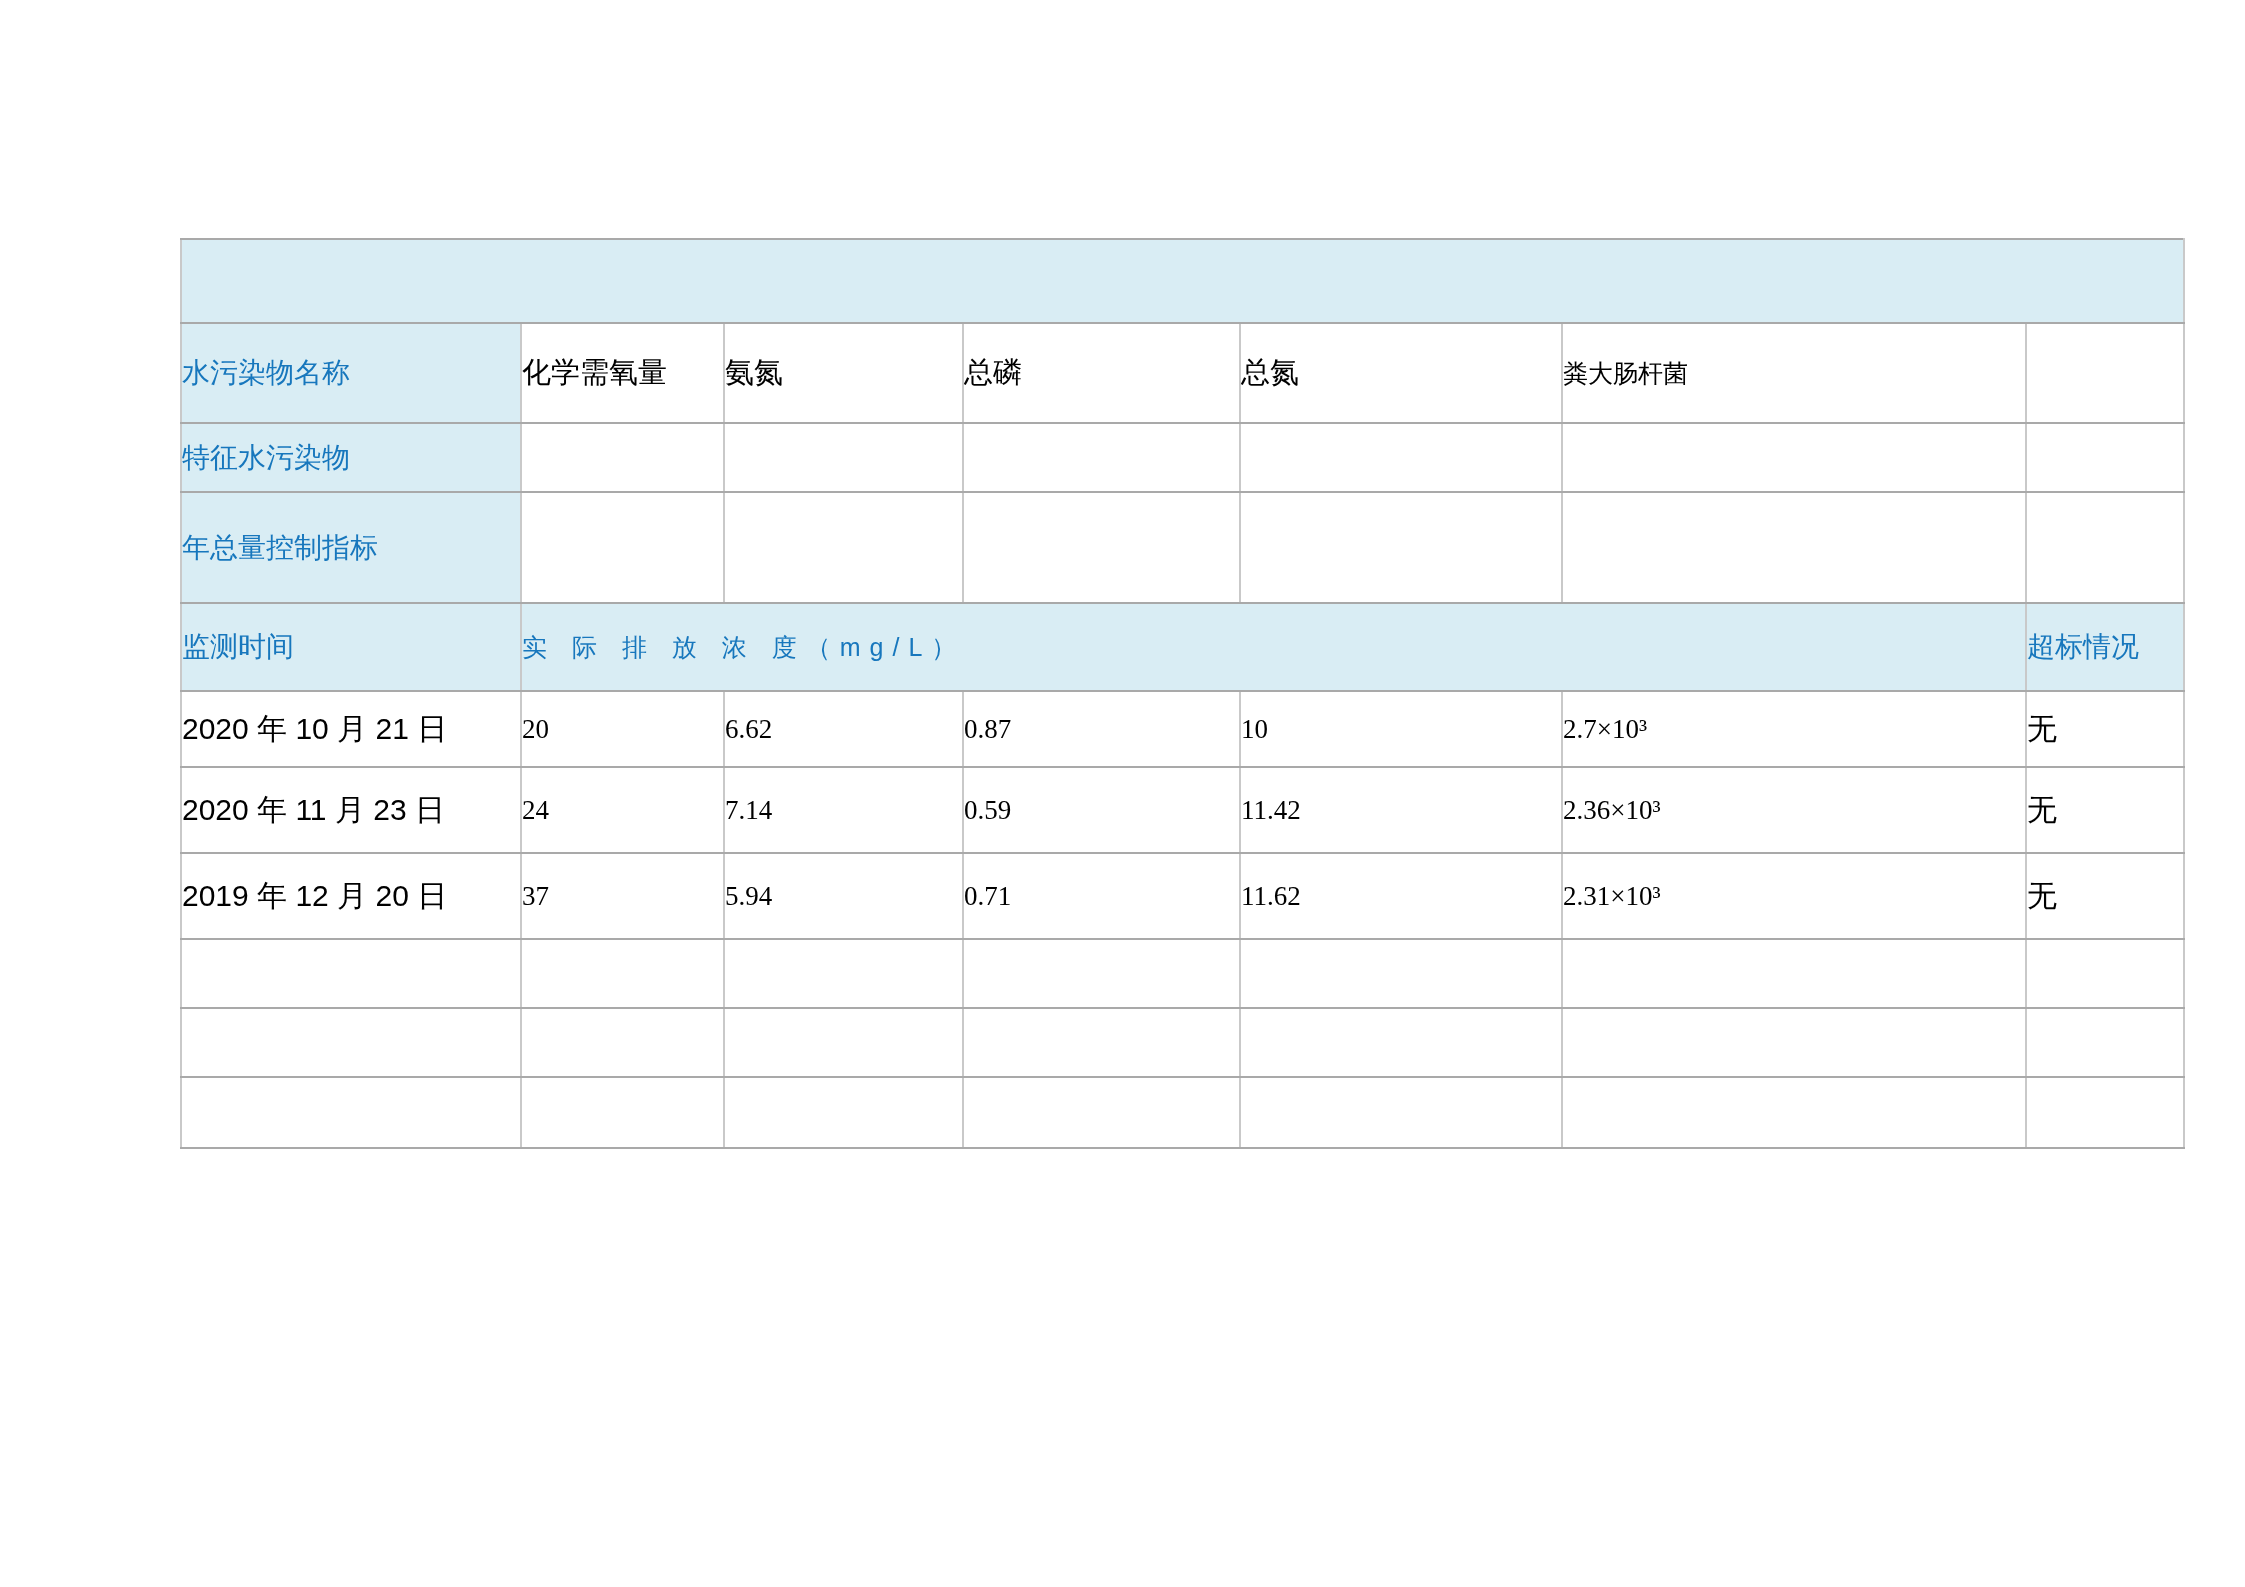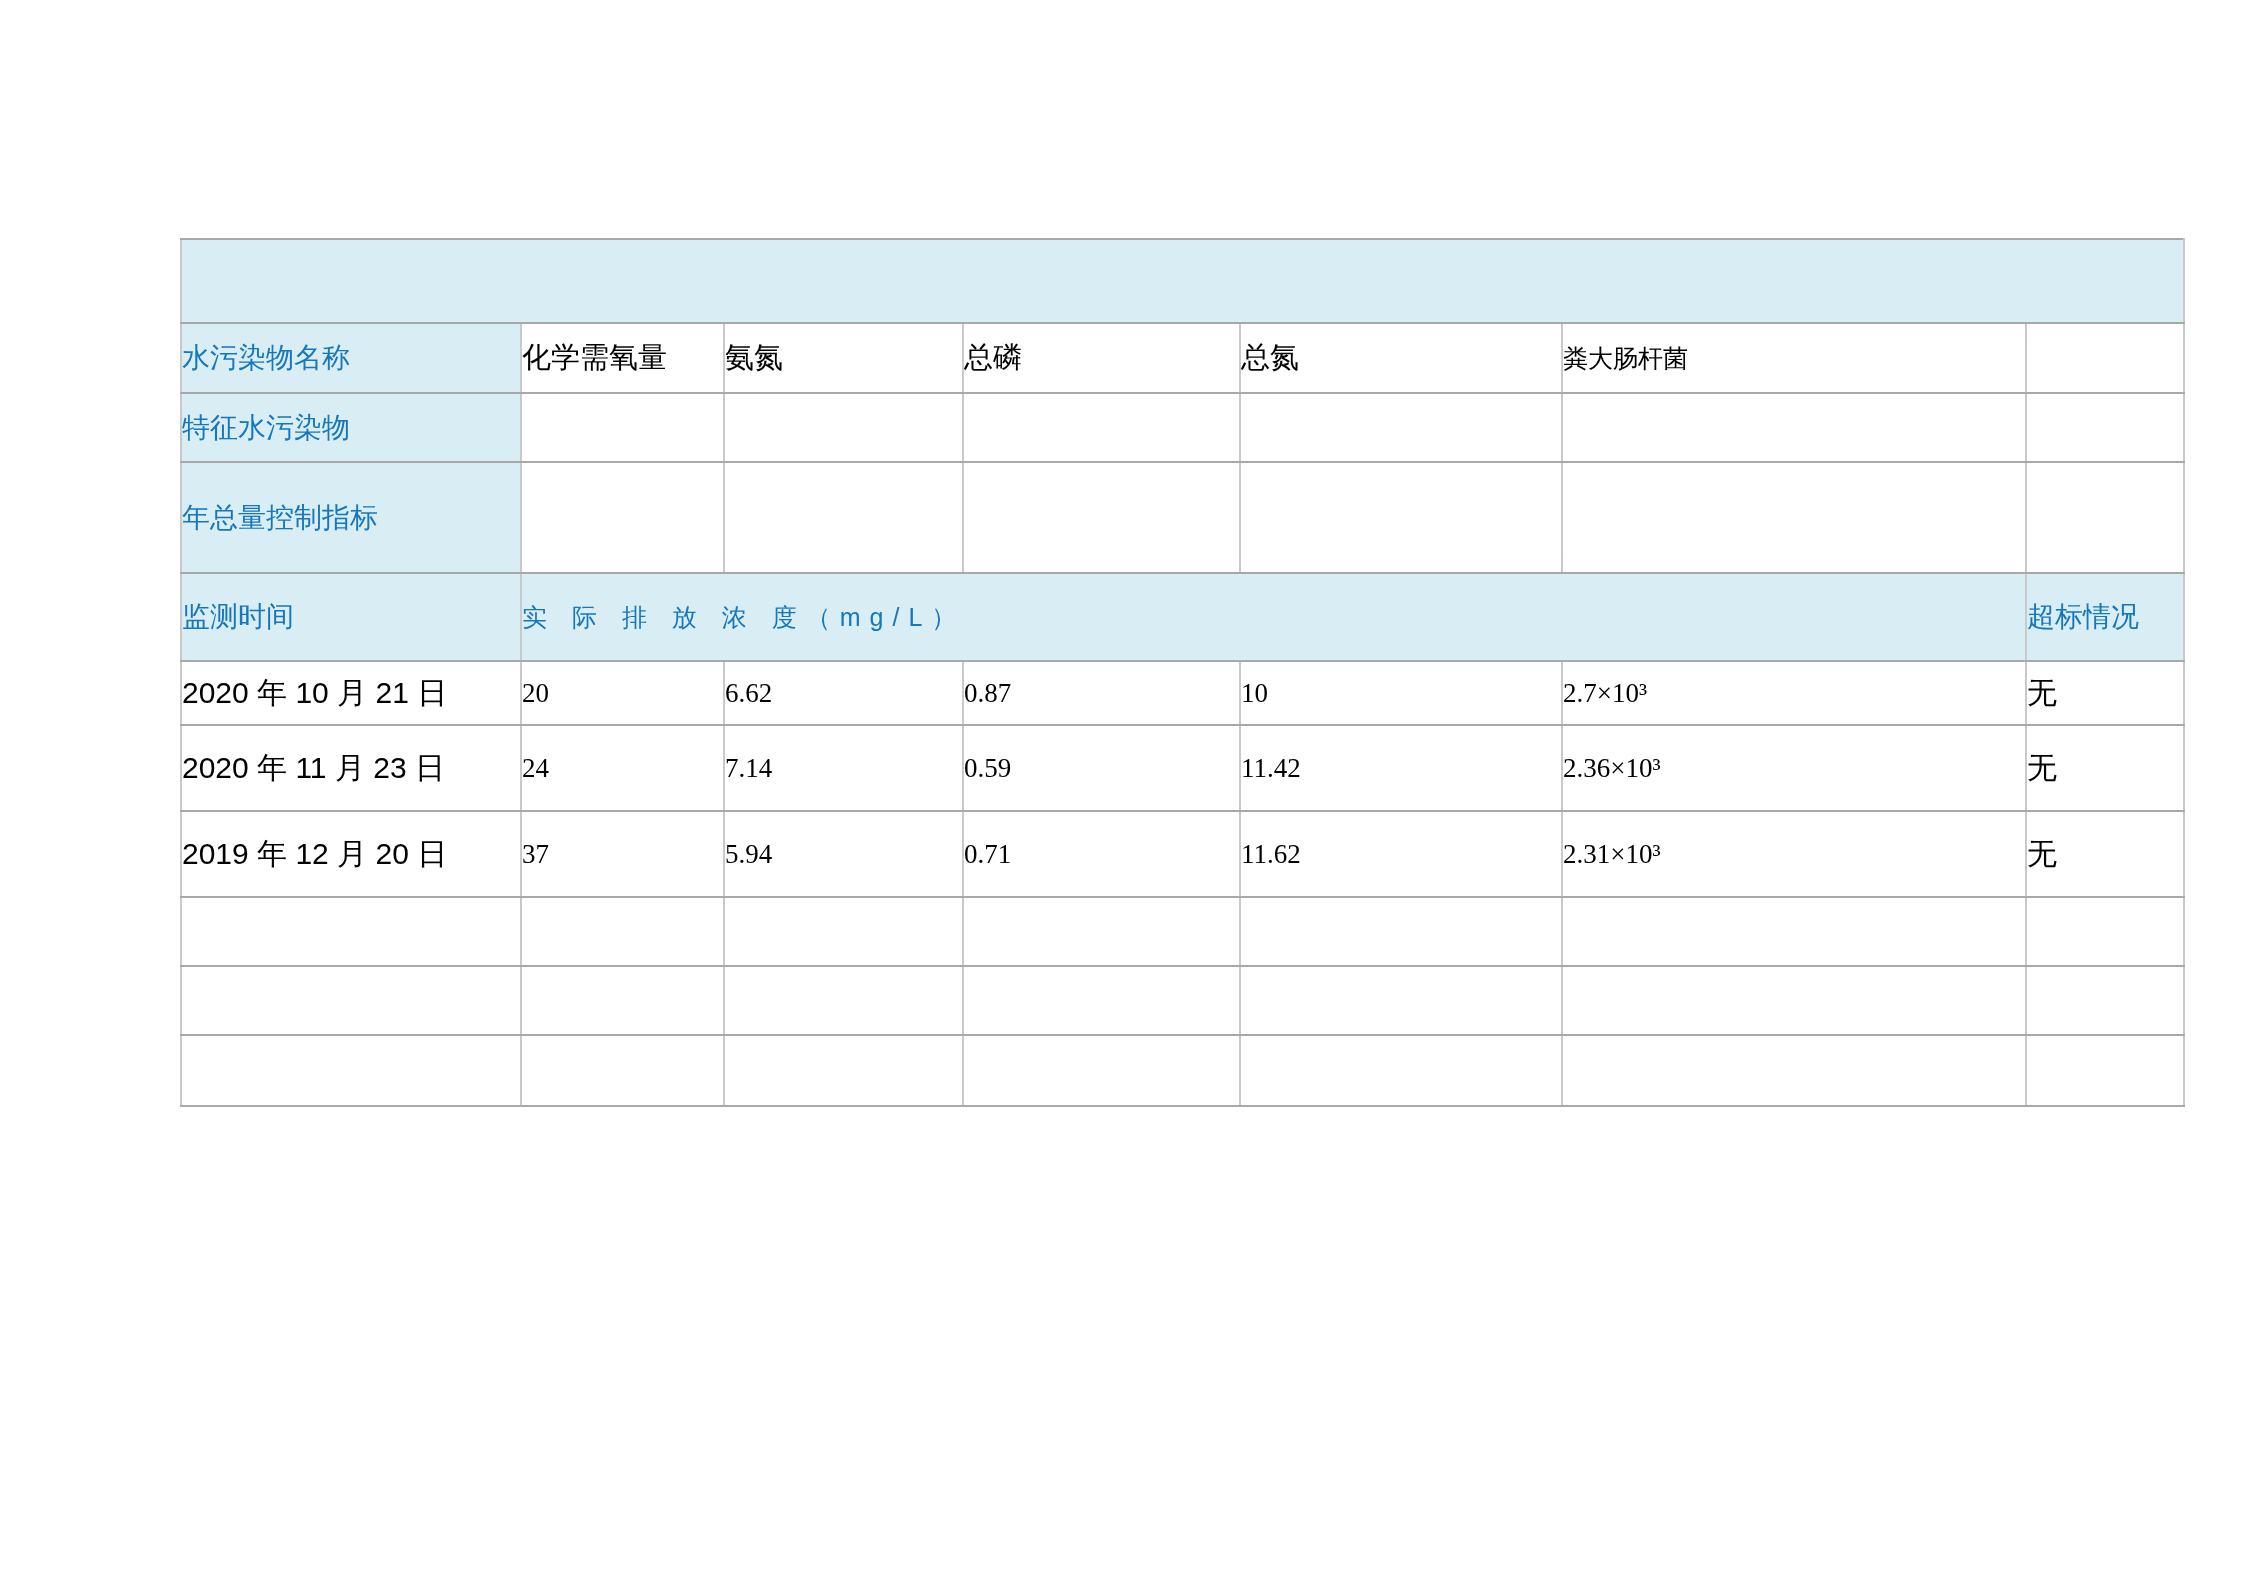--- a/index.html
+++ b/index.html
@@ -81,21 +81,21 @@
     <col style="width:322px">
     <col style="width:464px">
     <col style="width:158px">
   </colgroup>
 
   <tbody>
       <tr style="height:84px">
     <td colspan="7" class="blue"></td>
   </tr>
 
-  <tr style="height:70px">
+  <tr style="height:100px">
     <td class="blue lbl">水污染物名称</td>
     <td class="hdr">化学需氧量</td>
     <td class="hdr">氨氮</td>
     <td class="hdr">总磷</td>
     <td class="hdr">总氮</td>
     <td class="serif-sm">粪大肠杆菌</td>
     <td></td>
   </tr>
 
   <tr style="height:69px">
@@ -118,21 +118,21 @@
     <td></td>
   </tr>
 
 
   <tr style="height:88px">
     <td class="blue lbl">监测时间</td>
     <td colspan="5" class="blue merged-hdr">实 际 排 放 浓 度（mg/L）</td>
     <td class="blue lbl">超标情况</td>
   </tr>
 
-  <tr style="height:64px">
+  <tr style="height:76px">
     <td class="date">2020 年 10 月 21 日</td>
     <td class="val">20</td>
     <td class="val">6.62</td>
     <td class="val">0.87</td>
     <td class="val">10</td>
     <td class="val">2.7×10³</td>
     <td class="exceed">无</td>
   </tr>
 
   <tr style="height:86px">

